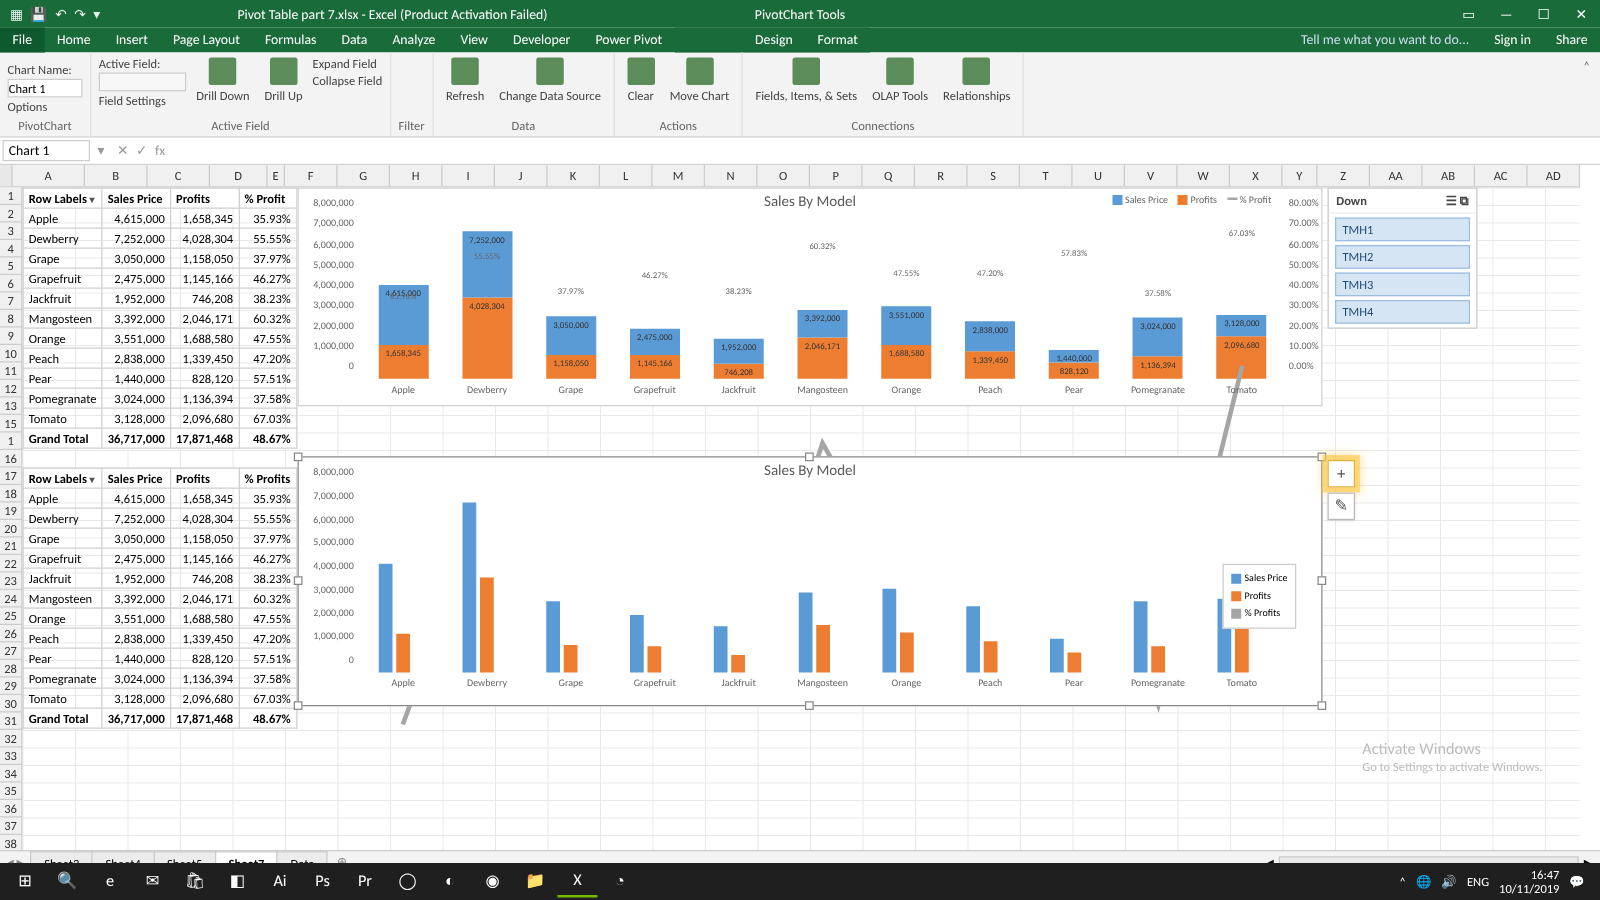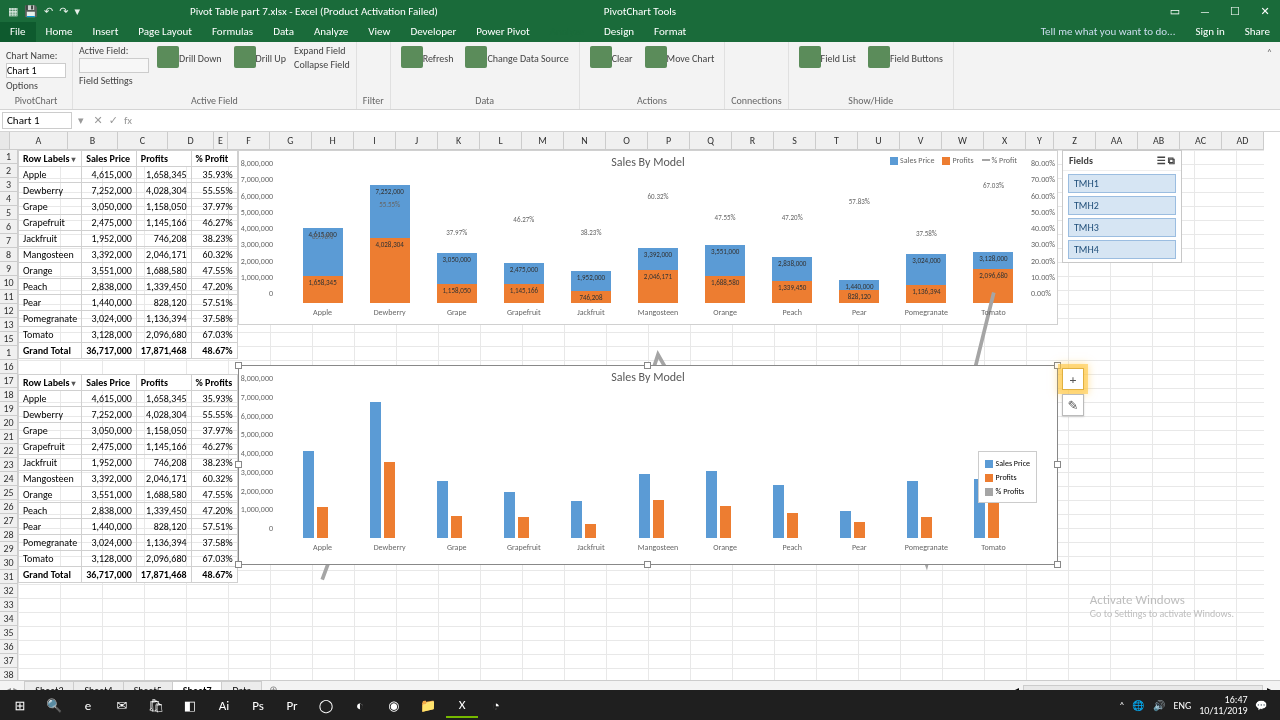--- a/index.html
+++ b/index.html
@@ -20,21 +20,21 @@
 .ribbon-tabs .tab.file { background:#0e5a2e; }
 .ribbon-tabs .tab.active { background:#fff; color:#1a6b3a; }
 .ribbon-tabs .tab.ctx { background:#1a6b3a; }
 .ribbon-tabs .spacer { flex:1; }
 
 
 .ribbon { height:68px; background:#f3f3f3; border-bottom:1px solid #d4d4d4; display:flex; font-size:10px; color:#444; }
 .ribbon .group { border-right:1px solid #e0e0e0; display:flex; flex-direction:column; justify-content:flex-end; padding:2px 6px; }
 .ribbon .group .label { text-align:center; color:#666; font-size:10px; padding-top:2px; }
 .ribbon .group .items { display:flex; align-items:flex-start; gap:4px; flex:1; }
-.ribbon .btn { display:flex; align-items:center; justify-content:center; padding:2px 4px; }
+.ribbon .btn { display:flex; flex-direction:column; align-items:center; justify-content:center; padding:2px 4px; }
 .ribbon .btn .icon { width:18px; height:18px; background:#5b8c5a; border-radius:2px; margin-bottom:2px; }
 .ribbon .btn.big .icon { width:22px; height:22px; }
 .ribbon .small-stack { display:flex; flex-direction:column; gap:1px; font-size:10px; }
 .ribbon .collapse { margin-left:auto; padding:4px 8px; color:#666; }
 
 
 .fx-bar { height:22px; border-bottom:1px solid #d4d4d4; display:flex; align-items:center; font-size:11px; }
 .fx-bar .name-box { width:70px; border:1px solid #ccc; margin:2px; padding:1px 4px; background:#fff; }
 .fx-bar .fx-ctl { display:flex; gap:6px; padding:0 6px; color:#999; }
 .fx-bar .fx-input { flex:1; padding:1px 4px; color:#333; }
@@ -58,21 +58,21 @@
 .pivot .total td { font-weight:bold; background:#fff; }
 .pivot .dd::after { content:"▾"; font-size:8px; margin-left:2px; color:#555; }
 
 
 .chart { position:absolute; background:#fff; border:1px solid #d0d0d0; }
 .chart.selected { border:1px solid #888; }
 .chart .handle { position:absolute; width:7px; height:7px; background:#fff; border:1px solid #888; }
 .chart-title { text-align:center; font-size:12px; color:#595959; padding:4px 0; }
 .plot { position:relative; margin:0 30px 16px 50px; height:130px; }
 .y-axis { position:absolute; left:-50px; top:0; bottom:0; width:48px; font-size:8px; color:#666; }
-.y-axis div { position:absolute; right:14px; transform:translateY(-50%); }
+.y-axis div { position:absolute; right:4px; transform:translateY(-50%); }
 .y-axis2 { position:absolute; right:-30px; top:0; bottom:0; width:28px; font-size:8px; color:#666; }
 .y-axis2 div { position:absolute; left:2px; transform:translateY(-50%); }
 .x-axis { position:absolute; left:0; right:0; bottom:-14px; display:flex; font-size:8px; color:#666; }
 .x-axis div { flex:1; text-align:center; }
 .bars { position:absolute; inset:0; display:flex; align-items:flex-end; }
 .bar-group { flex:1; position:relative; height:100%; display:flex; justify-content:center; }
 .bar-stack { width:40px; display:flex; flex-direction:column-reverse; position:relative; }
 .bar-seg { width:100%; position:relative; }
 .bar-seg.sp { background:#5b9bd5; }
 .bar-seg.pr { background:#ed7d31; }
@@ -216,34 +216,35 @@
           <div>Clear</div>
         </div>
       <div class="btn big">
           <div class="icon"></div>
           <div>Move Chart</div>
         </div>
     </div>
     <div class="label">Actions</div>
   </div>
   <div class="group">
-    <div class="label">Connections</div>
-  </div>
-  <div class="group">
     <div class="items">
       <div class="btn big">
           <div class="icon"></div>
-          <div>Field List</div>
+          <div>Fields, Items, &amp; Sets</div>
         </div>
       <div class="btn big">
           <div class="icon"></div>
-          <div>Field Buttons</div>
-        </div>
-    </div>
-    <div class="label">Show/Hide</div>
+          <div>OLAP Tools</div>
+        </div>
+      <div class="btn big">
+          <div class="icon"></div>
+          <div>Relationships</div>
+        </div>
+    </div>
+    <div class="label">Connections</div>
   </div>
   <div class="collapse">˄</div>
 </div>
 
 <div class="fx-bar">
   <div class="name-box">Chart 1</div>
   <span style="color:#999;padding:0 4px">▾</span>
   <div class="fx-ctl">
     <span>✕</span>
     <span>✓</span>
@@ -668,21 +669,21 @@
             <div>Peach</div>
             <div>Pear</div>
             <div>Pomegranate</div>
             <div>Tomato</div>
           </div>
         </div>
     </div>
 
     <div class="slicer" style="top:0;left:1044px">
       <div class="slicer-head">
-        <span>Fields</span>
+        <span>Down</span>
         <span><span>☰</span> <span>⧉</span></span>
       </div>
       <div id="slicer-items">
           <div class="slicer-item">TMH1</div>
           <div class="slicer-item">TMH2</div>
           <div class="slicer-item">TMH3</div>
           <div class="slicer-item">TMH4</div>
         </div>
     </div>
 

